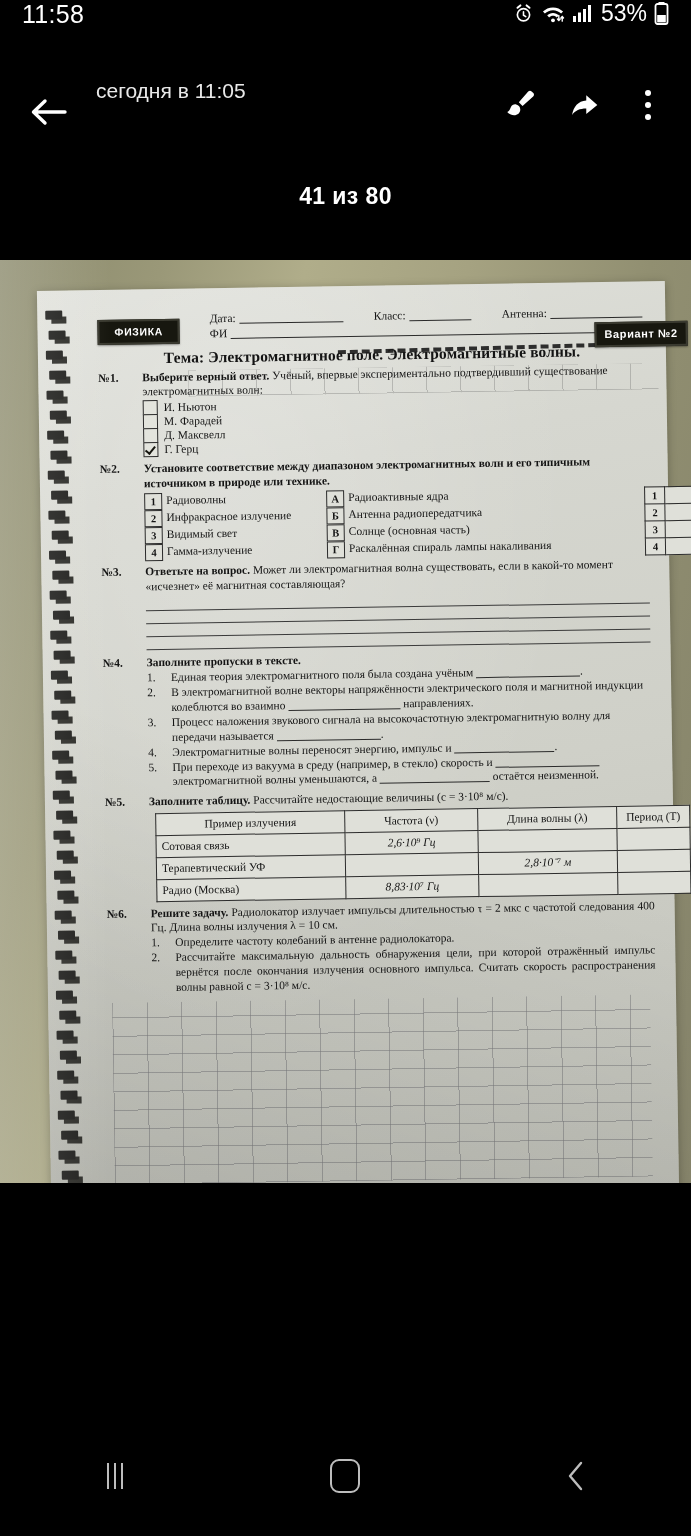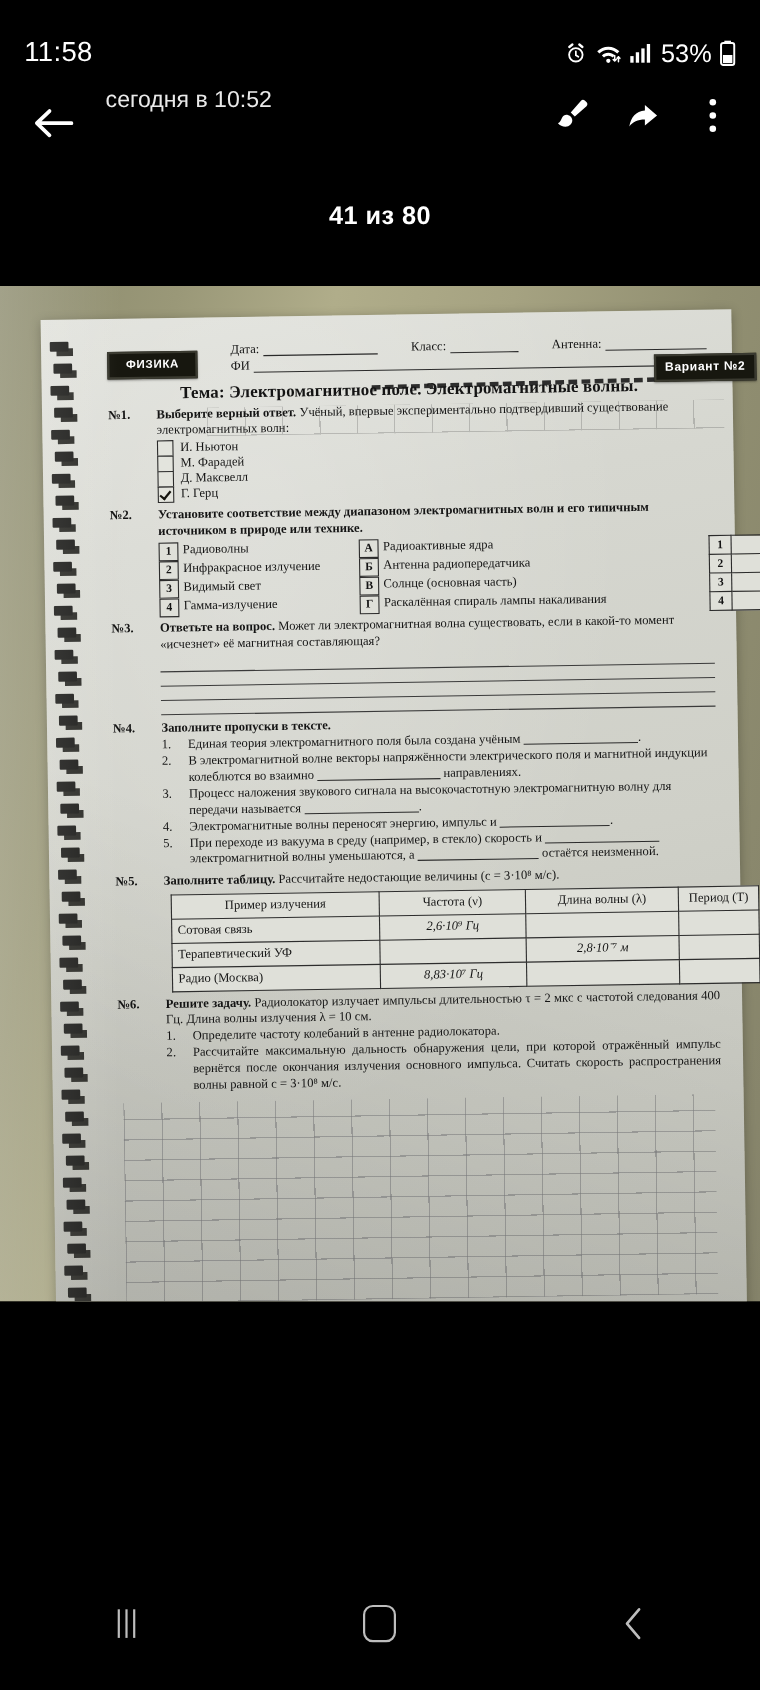--- a/index.html
+++ b/index.html
@@ -5,21 +5,21 @@
   html,body{margin:0;padding:0;background:#000;}
   body{
     width:691px;height:1536px;overflow:hidden;position:relative;
     font-family:"Liberation Sans",sans-serif;
     -webkit-font-smoothing:antialiased;
   }
 
   
   .statusbar{
     position:absolute;left:0;top:0;width:691px;height:62px;
-    display:flex;align-items:flex-end;justify-content:space-between;
+    display:flex;align-items:flex-start;justify-content:space-between;
     padding:0 22px;box-sizing:border-box;color:#fff;
   }
   .sb-clock{font-size:25px;letter-spacing:.3px;font-weight:400;}
   .sb-right{display:flex;align-items:center;gap:7px;}
   .sb-right svg{display:block;}
   .sb-batt{font-size:23px;font-weight:400;margin-left:2px;}
 
   
   .toolbar{
     position:absolute;left:0;top:62px;width:691px;height:100px;
@@ -233,21 +233,21 @@
   </div>
 </div>
 
 <div class="toolbar">
   <div class="tb-back">
     <svg width="38" height="32" viewBox="0 0 38 32">
       <path d="M36 16H5M16 5L4.5 16L16 27" stroke="#fff" stroke-width="3.4" fill="none" stroke-linecap="round" stroke-linejoin="round"></path>
     </svg>
   </div>
   <div class="tb-titles">
-    <div class="tb-sub">сегодня в 10:52</div>
+    <div class="tb-sub">сегодня в 11:05</div>
   </div>
   <div class="tb-actions">
     <div class="tb-btn">
       <svg width="34" height="34" viewBox="0 0 24 24">
         <path d="M20.2 2.4c-.7-.7-1.8-.6-2.4.1l-6.6 7.6 2.6 2.6 7.5-6.7c.7-.6.8-1.8.1-2.5l-1.2-1.1z" fill="#fff"></path>
         <path d="M9.3 11.6c-1.6-.3-3 .4-3.7 1.8-.6 1.2-1 2.9-2.6 3.5 1.1 1.4 3 2.3 4.8 2.3 2.5 0 4.4-1.8 4.4-4.1 0-1.6-1.1-3.1-2.9-3.5z" fill="#fff"></path>
       </svg>
     </div>
     <div class="tb-btn">
       <svg width="34" height="34" viewBox="0 0 24 24">

